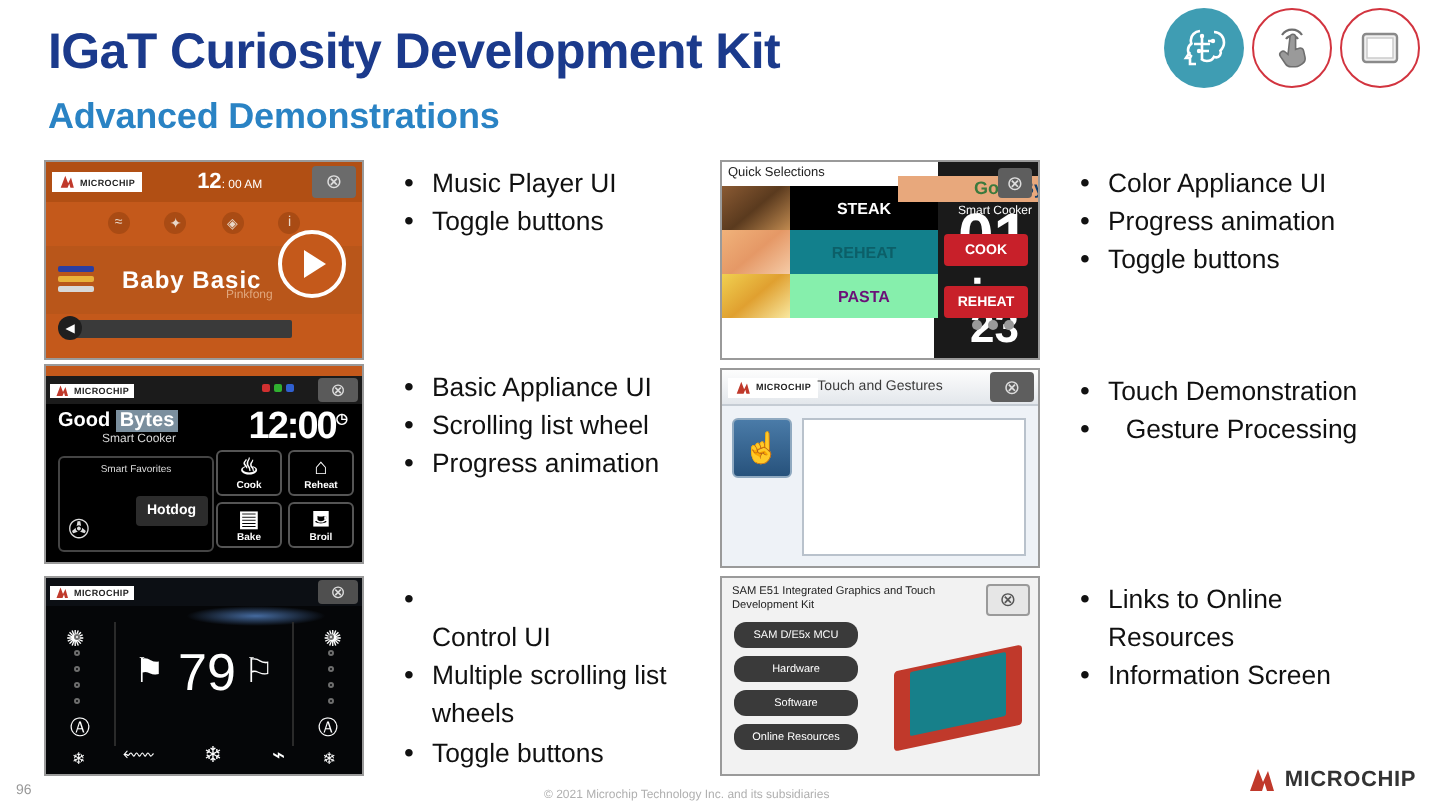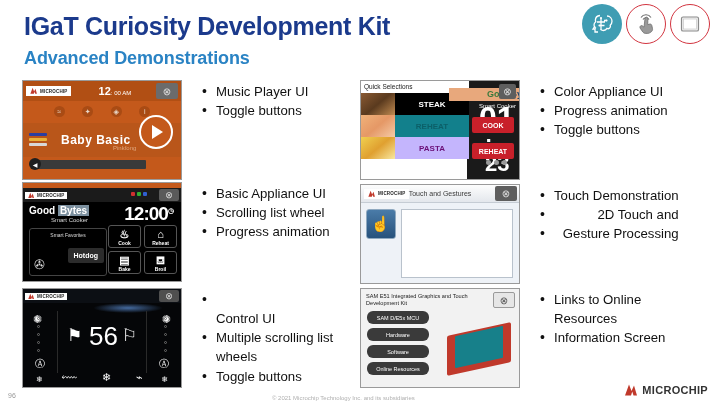--- a/index.html
+++ b/index.html
@@ -237,21 +237,21 @@
           <div class="ca-item">
             <div class="pic" style="background:linear-gradient(140deg,#8a5a33,#5a3a1e,#c08a50)"></div>
             <div class="lbl" style="background:#000000;color:#fff">STEAK</div>
           </div>
           <div class="ca-item">
             <div class="pic" style="background:linear-gradient(140deg,#f0b27a,#e59866,#f5cba7)"></div>
             <div class="lbl" style="background:#12808c;color:#0c5f68">REHEAT</div>
           </div>
           <div class="ca-item">
             <div class="pic" style="background:linear-gradient(140deg,#f0d050,#e0a030,#f8e8a0)"></div>
-            <div class="lbl" style="background:#c4b5fd;color:#6b0f78">PASTA</div>
+            <div class="lbl" style="background:#86efac;color:#6b0f78">PASTA</div>
           </div>
         </div>
         <div class="ca-tab"></div>
         <div class="ca-brand"><span>Good</span><span class="b">Bytes</span></div>
         <div class="ca-smart">Smart Cooker</div>
         <div class="ca-timer">
           <div class="t1">01</div>
           <div class="t2">: 23</div>
         </div>
         <div class="ca-close">
@@ -344,21 +344,20 @@
             </div>
         </div>
         <div class="tg-thumbimg">
           <span>☝</span>
         </div>
         <div class="tg-canvas"></div>
       </div>
     </div>
     <ul class="bullets" style="margin-left:18px;text-align:right;">
       <li>Touch Demonstration</li>
-      <li>2D Touch and</li>
       <li style="padding-left:16px;list-style:none;">Gesture Processing</li>
     </ul>
   </div>
 
   <div class="row" style="left:22px; top:288px;">
     <div class="thumb">
       <div class="vc">
         <div class="vc-bar">
           <div class="vc-logo">
             <svg style="width:8px;height:7px" viewBox="0 0 30 28">
@@ -388,21 +387,21 @@
             <i></i>
             <i></i>
             <i></i>
           </div>
         <div class="vc-seat" style="left:12px;bottom:16px">Ⓐ</div>
         <div class="vc-seat" style="right:12px;bottom:16px">Ⓐ</div>
         <div class="vc-seat" style="left:13px;bottom:3px;font-size:8px">❄</div>
         <div class="vc-seat" style="right:13px;bottom:3px;font-size:8px">❄</div>
         <div style="position:absolute;left:44px;top:36px;font-size:17px;color:#fff">⚑</div>
         <div style="position:absolute;right:44px;top:36px;font-size:17px;color:#fff">⚐</div>
-        <div class="vc-temp">56</div>
+        <div class="vc-temp">79</div>
         <div class="vc-bottom">
           <span>⬳</span>
           <span>❄</span>
           <span>⌁</span>
         </div>
       </div>
     </div>
     <ul class="bullets" style="margin-left:18px; width:162px;">
       <li><br><span>Control UI</span></li>
       <li><span>Multiple scrolling list</span><br><span>wheels</span></li>

